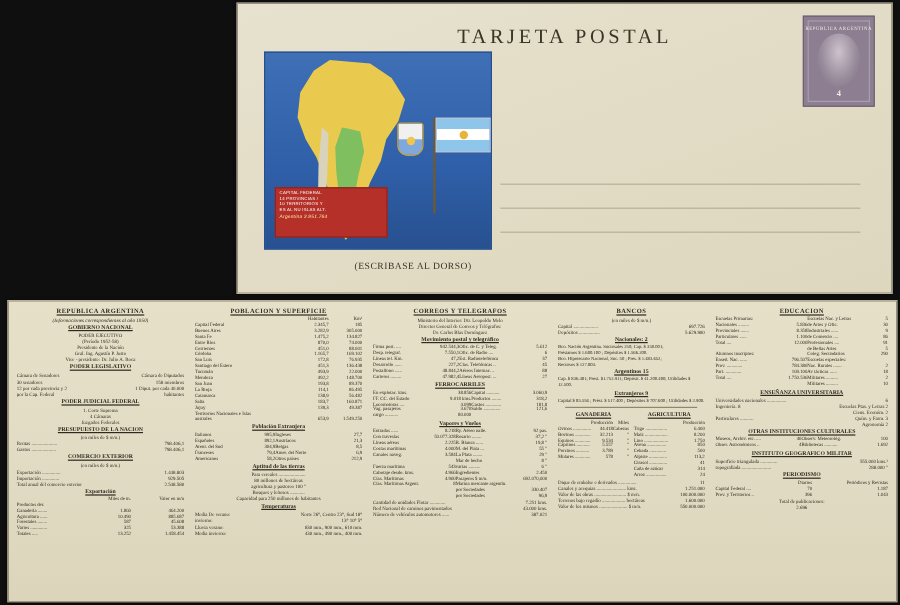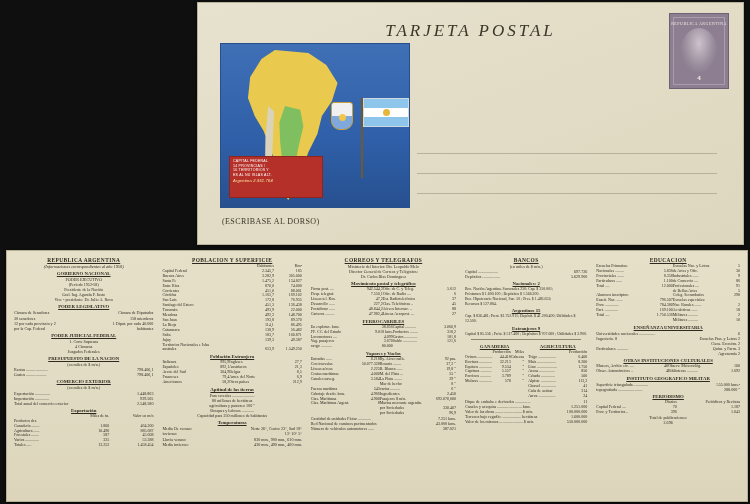--- a/index.html
+++ b/index.html
@@ -14,21 +14,20 @@
   .postcard{
     position:absolute;left:197px;top:2px;width:545px;height:241px;
     background:linear-gradient(160deg,#e7e2cf 0%,#e3ddc7 40%,#ded7bf 100%);
     border:1px solid #b9b29a;
     box-shadow:0 1px 3px rgba(0,0,0,.6);
   }
   .postcard .title{
     position:absolute;left:0;right:0;top:18px;text-align:center;
     font-size:17px;letter-spacing:3px;color:#3a3527;
     font-family:"Liberation Serif", serif;
-    font-style:italic;
   }
   
   .stamp{
     position:absolute;right:14px;top:10px;width:58px;height:74px;
     background:#8d7f91;border:1px solid #6d6172;
     display:flex;flex-direction:column;align-items:center;justify-content:center;
   }
   .stamp .st-top{font-size:4px;color:#efe9e2;letter-spacing:.5px;margin-bottom:2px;}
   .stamp .st-portrait{
     width:36px;height:44px;border-radius:50% 50% 45% 45%;
@@ -74,21 +73,21 @@
   .flag:after{content:"";position:absolute;left:50%;top:50%;width:7px;height:7px;margin:-3.5px 0 0 -3.5px;background:#e7b53a;border-radius:50%;}
   .redbox{
     position:absolute;left:8px;top:112px;width:94px;height:42px;
     background:#b43028;border:1px solid #8e241e;color:#fff;
     padding:2px 3px;box-sizing:border-box;
   }
   .redbox div{font-size:3.6px;line-height:4.6px;letter-spacing:.2px;font-family:"Liberation Sans",sans-serif;}
   .redbox .sig{color:#ffe7a3;font-style:italic;font-size:4px;margin-top:2px;}
 
   .dorso{
-    position:absolute;left:24px;top:214px;width:190px;text-align:left;
+    position:absolute;left:5px;top:214px;width:190px;text-align:right;
     font-size:8px;color:#3a3527;letter-spacing:.4px;
   }
   .addr-lines{position:absolute;right:26px;top:150px;width:300px;}
   .addr-lines div{height:1px;background:#b7b09a;margin-bottom:19px;}
 
   
   .sheet{
     position:absolute;left:6px;top:250px;width:740px;height:250px;
     background:linear-gradient(180deg,#e6e0c9 0%,#e2dcc4 50%,#dcd5bc 100%);
     border:1px solid #b6ae95;

